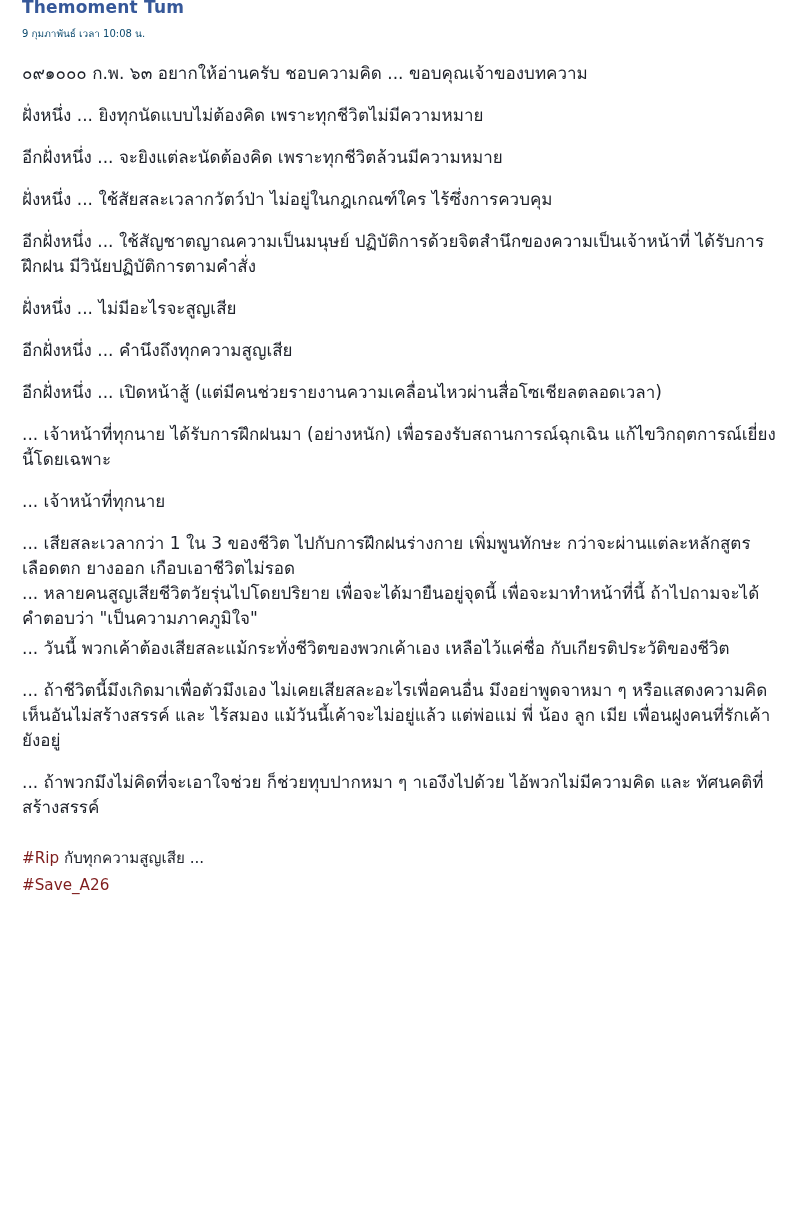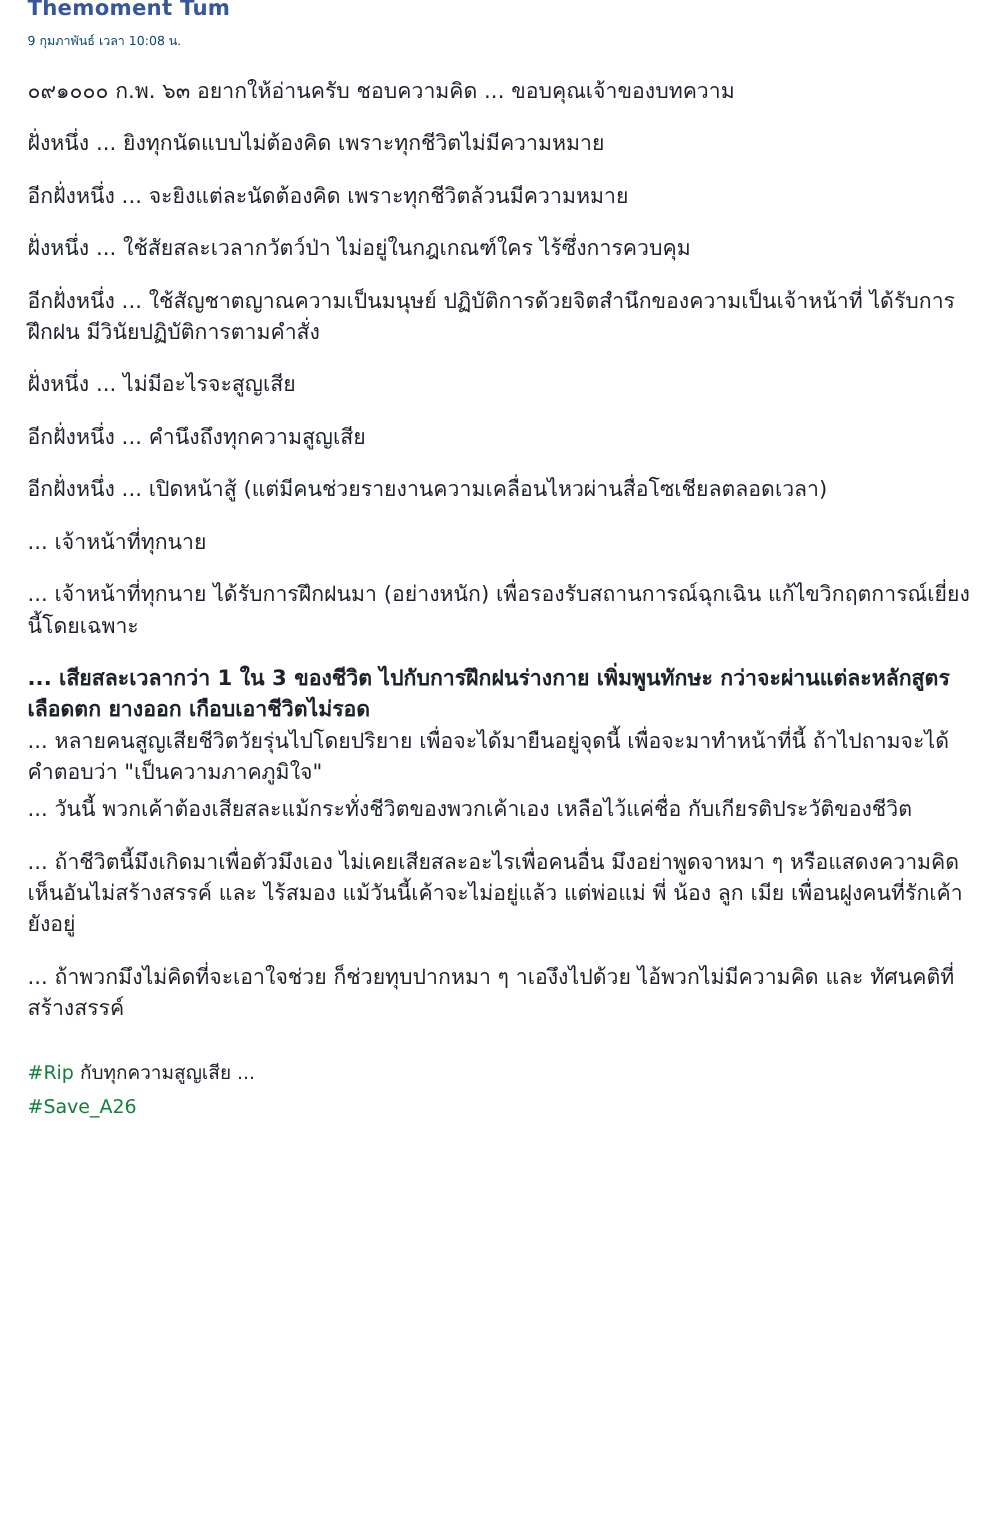--- a/index.html
+++ b/index.html
@@ -39,30 +39,29 @@
   }
   .para {
     font-size: 17px;
     line-height: 25px;
     color: #1d2129;
     margin: 0 0 17px 0;
     word-wrap: break-word;
   }
   .para.tight {
     margin-bottom: 0;
-    font-weight: bold;
   }
   .para.group-end {
     margin-bottom: 5px;
   }
   .hashtags {
     margin-top: 26px;
   }
   .hashtag {
-    color: #15803d;
+    color: #7f1d1d;
     margin-top: 40px;
   }
   .tail {
     color: #1d2129;
   }
   .hashline {
     font-size: 15.2px;
     line-height: 25px;
     margin: 0 0 2px 0;
   }
@@ -77,22 +76,22 @@
   <div class="timestamp">9 กุมภาพันธ์ เวลา 10:08 น.</div>
 
   <div class="para">๐๙๑๐๐๐ ก.พ. ๖๓ อยากให้อ่านครับ ชอบความคิด ... ขอบคุณเจ้าของบทความ</div>
   <div class="para">ฝั่งหนึ่ง ... ยิงทุกนัดแบบไม่ต้องคิด เพราะทุกชีวิตไม่มีความหมาย</div>
   <div class="para">อีกฝั่งหนึ่ง ... จะยิงแต่ละนัดต้องคิด เพราะทุกชีวิตล้วนมีความหมาย</div>
   <div class="para">ฝั่งหนึ่ง ... ใช้สัยสละเวลากวัตว์ป่า ไม่อยู่ในกฎเกณฑ์ใคร ไร้ซึ่งการควบคุม</div>
   <div class="para">อีกฝั่งหนึ่ง ... ใช้สัญชาตญาณความเป็นมนุษย์ ปฏิบัติการด้วยจิตสำนึกของความเป็นเจ้าหน้าที่ ได้รับการฝึกฝน มีวินัยปฏิบัติการตามคำสั่ง</div>
   <div class="para">ฝั่งหนึ่ง ... ไม่มีอะไรจะสูญเสีย</div>
   <div class="para">อีกฝั่งหนึ่ง ... คำนึงถึงทุกความสูญเสีย</div>
   <div class="para">อีกฝั่งหนึ่ง ... เปิดหน้าสู้ (แต่มีคนช่วยรายงานความเคลื่อนไหวผ่านสื่อโซเชียลตลอดเวลา)</div>
+  <div class="para">... เจ้าหน้าที่ทุกนาย ได้รับการฝึกฝนมา (อย่างหนัก) เพื่อรองรับสถานการณ์ฉุกเฉิน แก้ไขวิกฤตการณ์เยี่ยงนี้โดยเฉพาะ</div>
   <div class="para">... เจ้าหน้าที่ทุกนาย</div>
-  <div class="para">... เจ้าหน้าที่ทุกนาย ได้รับการฝึกฝนมา (อย่างหนัก) เพื่อรองรับสถานการณ์ฉุกเฉิน แก้ไขวิกฤตการณ์เยี่ยงนี้โดยเฉพาะ</div>
 
   <div class="para tight">... เสียสละเวลากว่า 1 ใน 3 ของชีวิต ไปกับการฝึกฝนร่างกาย เพิ่มพูนทักษะ กว่าจะผ่านแต่ละหลักสูตร เลือดตก ยางออก เกือบเอาชีวิตไม่รอด</div>
   <div class="para group-end">... หลายคนสูญเสียชีวิตวัยรุ่นไปโดยปริยาย เพื่อจะได้มายืนอยู่จุดนี้ เพื่อจะมาทำหน้าที่นี้ ถ้าไปถามจะได้คำตอบว่า "เป็นความภาคภูมิใจ"</div>
 
   <div class="para">... วันนี้ พวกเค้าต้องเสียสละแม้กระทั่งชีวิตของพวกเค้าเอง เหลือไว้แค่ชื่อ กับเกียรติประวัติของชีวิต</div>
   <div class="para">... ถ้าชีวิตนี้มึงเกิดมาเพื่อตัวมึงเอง ไม่เคยเสียสละอะไรเพื่อคนอื่น มึงอย่าพูดจาหมา ๆ หรือแสดงความคิดเห็นอันไม่สร้างสรรค์ และ ไร้สมอง แม้วันนี้เค้าจะไม่อยู่แล้ว แต่พ่อแม่ พี่ น้อง ลูก เมีย เพื่อนฝูงคนที่รักเค้า ยังอยู่</div>
   <div class="para">... ถ้าพวกมึงไม่คิดที่จะเอาใจช่วย ก็ช่วยทุบปากหมา ๆ าเองึงไปด้วย ไอ้พวกไม่มีความคิด และ ทัศนคติที่สร้างสรรค์</div>
 
   <div class="hashtags">
     <div class="hashline">

